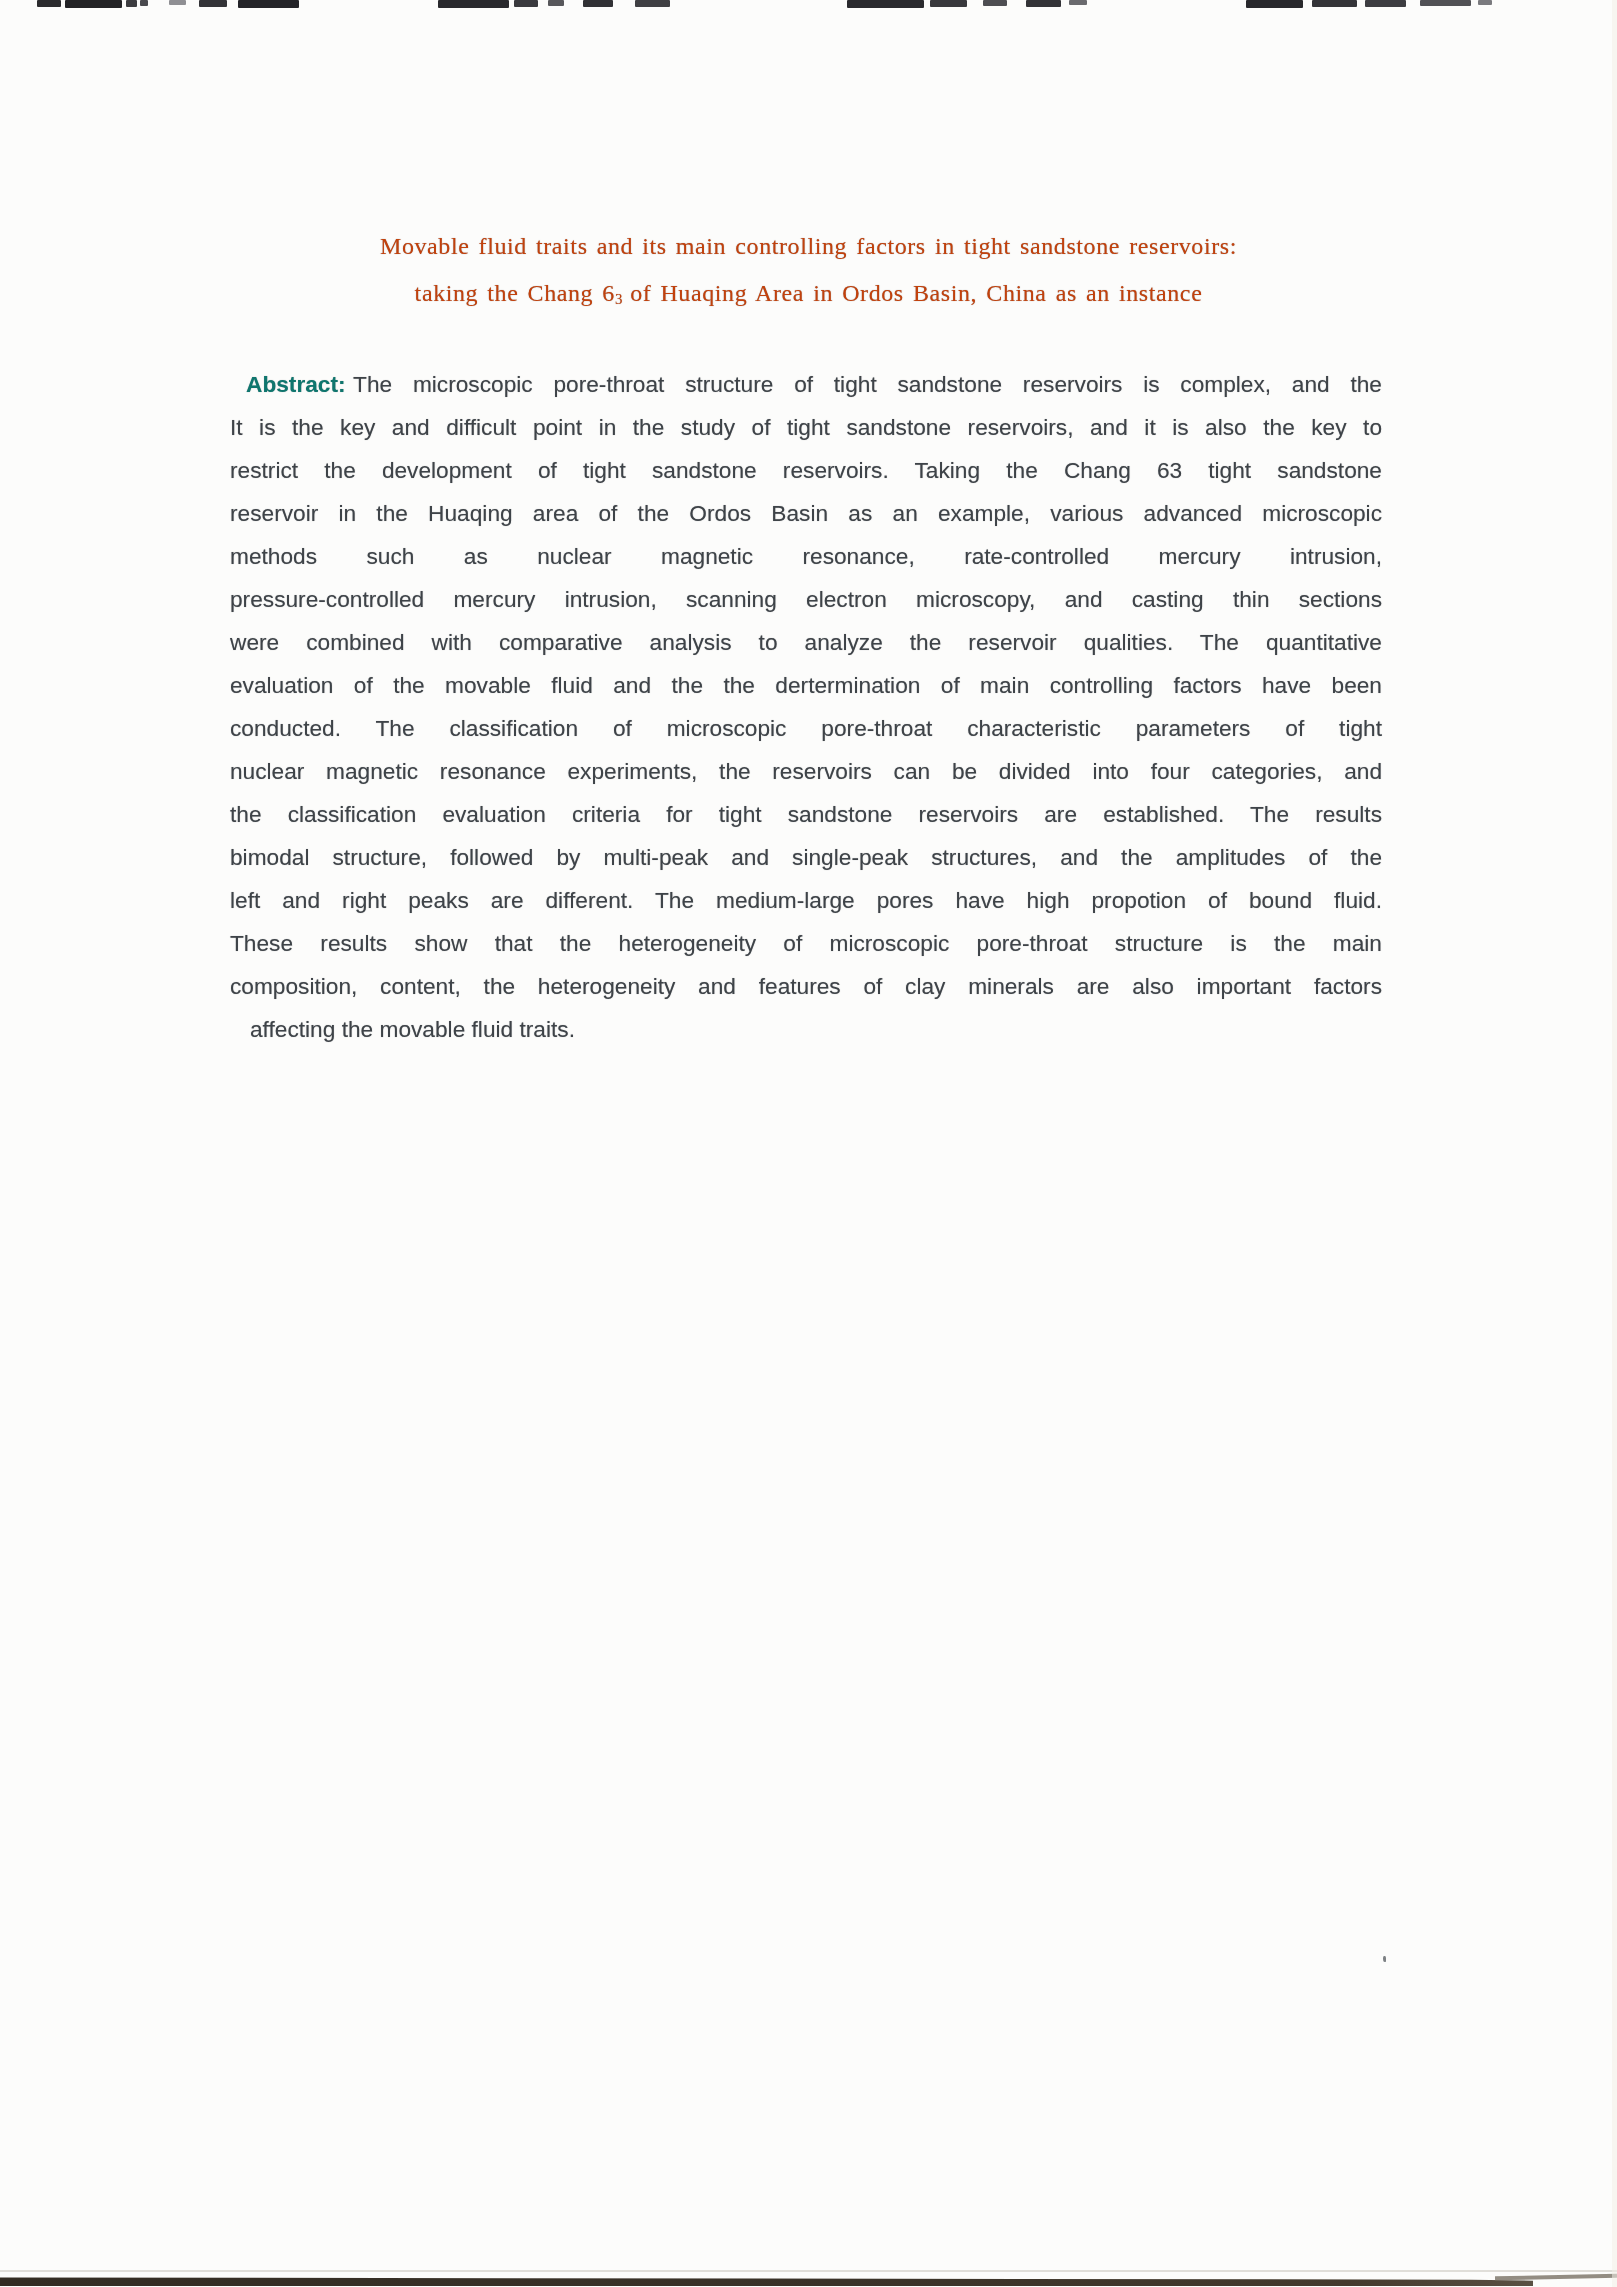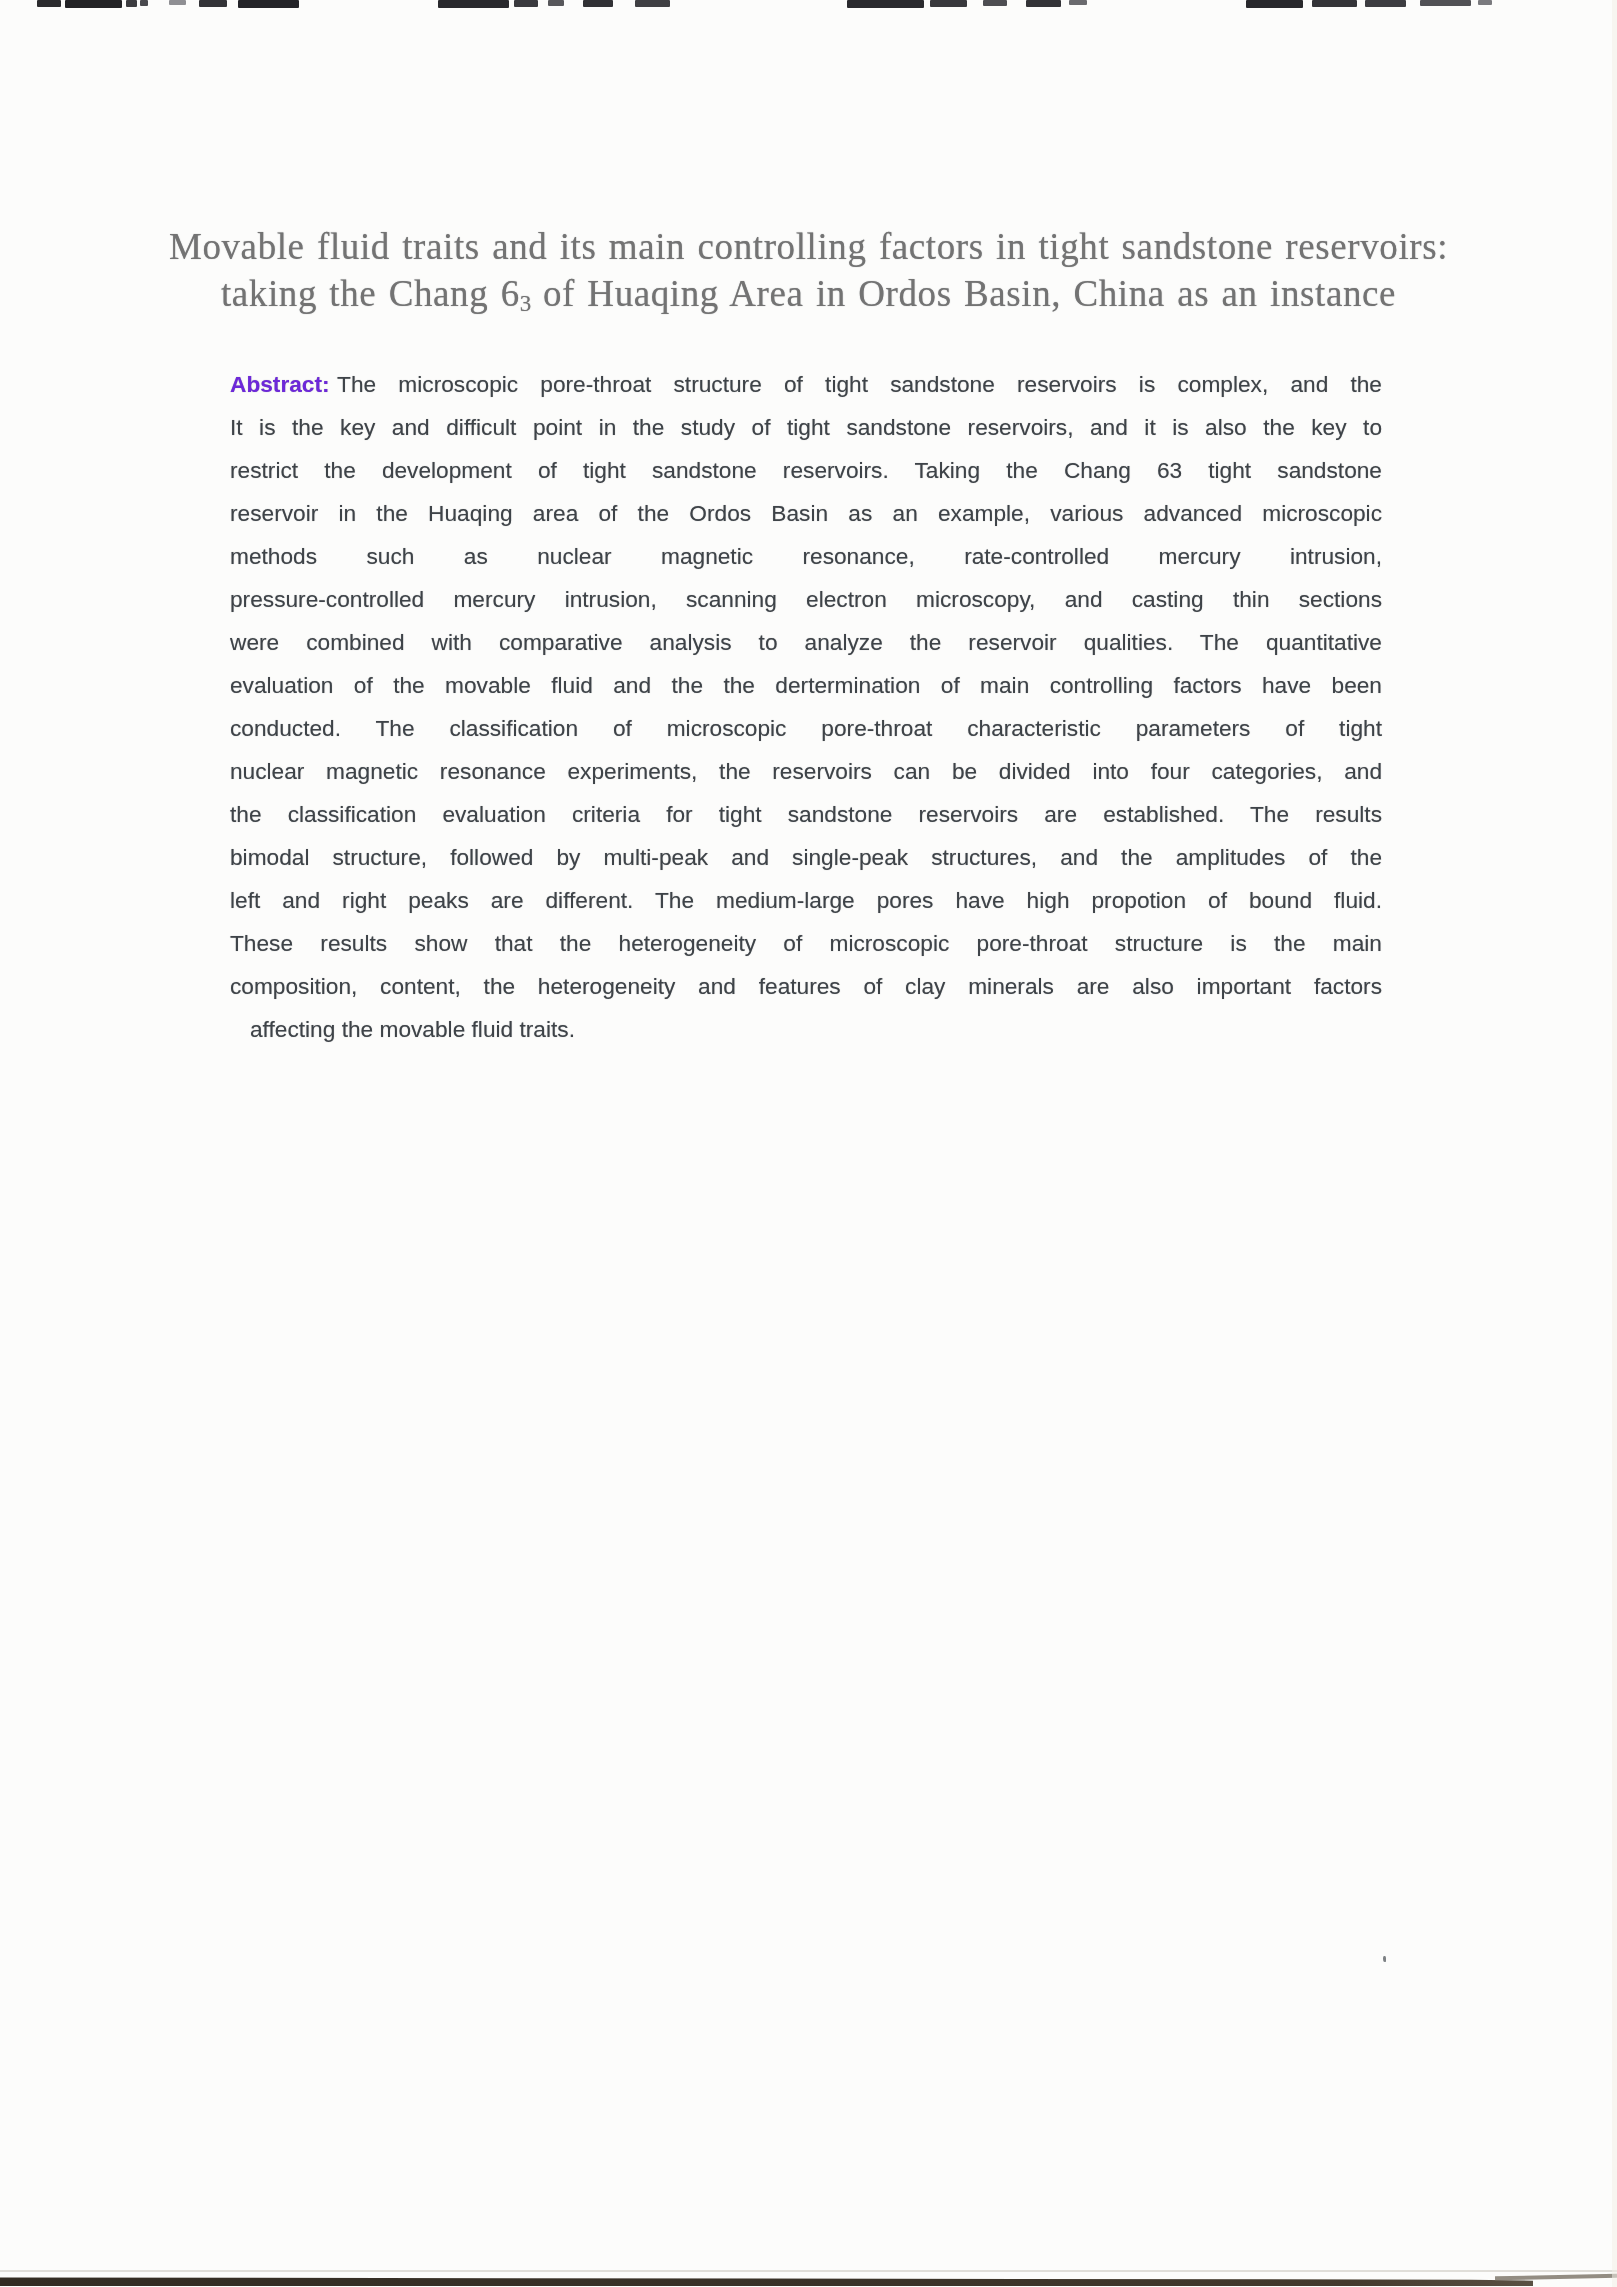--- a/index.html
+++ b/index.html
@@ -21,41 +21,41 @@
   
   .top-artifacts { position: absolute; top: 0; left: 0; width: 100%; height: 11.8px; }
   .top-artifacts span { position: absolute; top: 0; display: block; border-radius: 1px; }
 
   
   .title {
     position: absolute; left: 0; top: 223px; width: 100%;
     text-align: center;
     font-family: "Liberation Serif", serif;
     font-weight: 400;
-    font-size: 37px;
+    font-size: 24px;
     line-height: 47px;
     letter-spacing: 0.6px;
     word-spacing: 2.5px;
-    color: #737373;
+    color: #c2410c;
     text-shadow: 0 0 1px rgba(75,79,83,0.55);
   }
   .title sub { font-size: 0.62em; vertical-align: -0.22em; line-height: 0; }
   .title .post { margin-left: 0.3em; }
 
   
   .abstract {
     position: absolute; left: 230px; top: 363px; width: 1152px;
     font-size: 22.7px;
     line-height: 43px;
     color: #3e4348;
     text-shadow: 0 0 1px rgba(62,67,72,0.42);
   }
   .aline { text-align: justify; text-align-last: justify; }
   .aline.last { text-align-last: left; margin-left: 20px; }
-  .alabel { font-weight: 700; color: #6d28d9; margin-right: 0.33em; }
+  .alabel { font-weight: 700; color: #0f766e; margin-right: 0.33em; margin-left: 16px; }
 
   
   .speck {
     position: absolute; left: 1383px; top: 1956px; width: 3px; height: 5.9px;
     background: #5d6166; border-radius: 40% 40% 20% 60%; opacity: .8;
   }
 
   
   .bottom-faint {
     position: absolute; left: 0; top: 2270px; width: 1617px; height: 2px;

